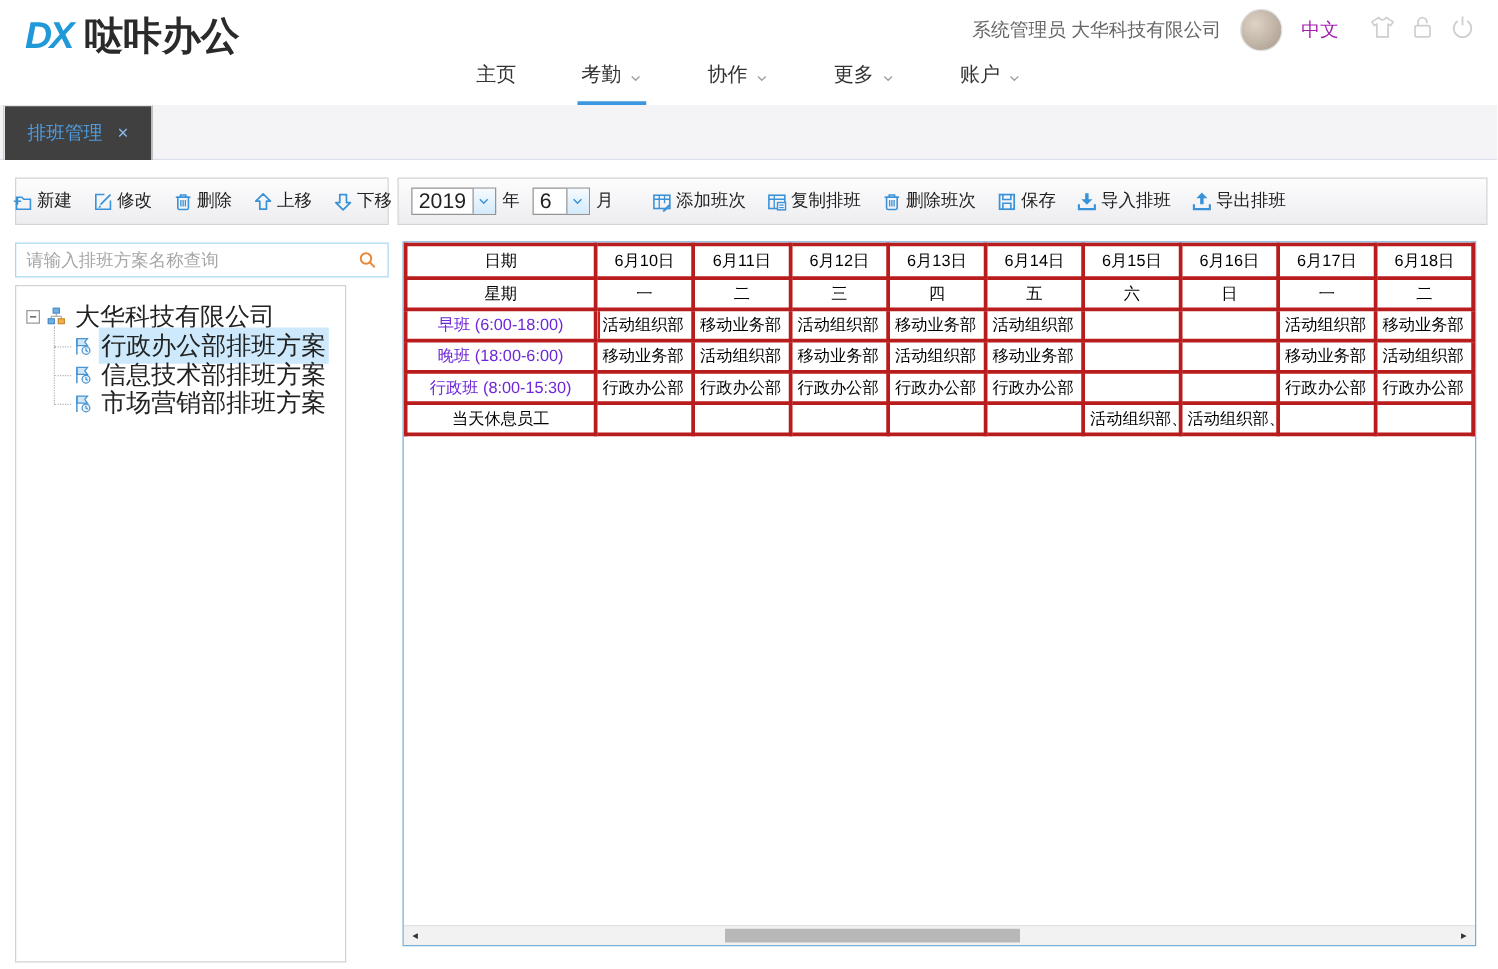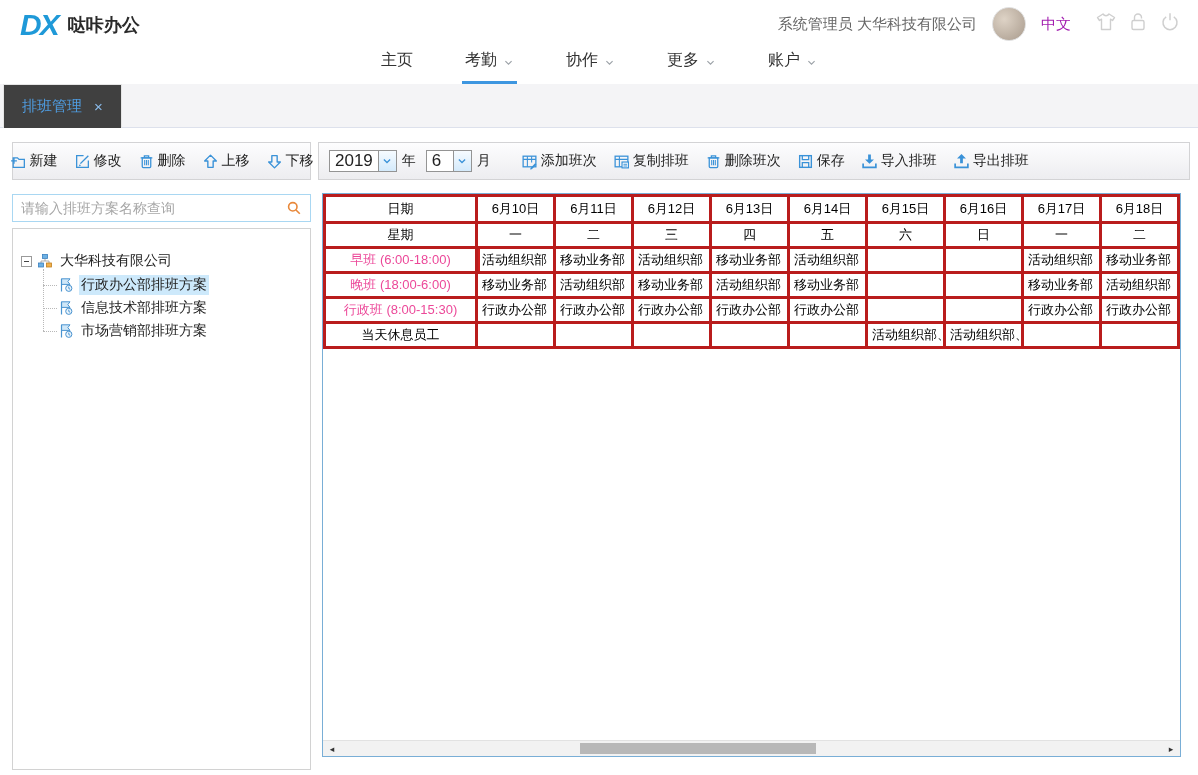--- a/index.html
+++ b/index.html
@@ -7,21 +7,21 @@
   body {
     font-family: "Liberation Sans", "DejaVu Sans", sans-serif;
     background:#fff; color:#333; overflow:hidden; position:relative;
   }
   .screen { position:relative; width:1198px; height:775px; background:#fff; }
 
   
   .header { position:absolute; left:0; top:0; width:100%; height:84px; background:#fff; }
   .logo { position:absolute; left:20px; top:8px; display:flex; align-items:center; }
   .logo-mark { font-size:30px; font-weight:800; font-style:italic; color:#1f99d8; letter-spacing:-2px; }
-  .brand { margin-left:10px; font-size:18px; font-weight:700; color:#2a2a2a; }
+  .brand { margin-left:10px; font-size:31px; font-weight:700; color:#2a2a2a; }
   .user-area { position:absolute; right:16px; top:4px; height:40px; display:flex; align-items:center; gap:15px; }
   .user-info { font-size:15px; color:#666; white-space:nowrap; }
   .avatar { width:34px; height:34px; border-radius:50%;
     background:radial-gradient(circle at 35% 35%, #ded3c6, #a89a8c); border:1px solid #e0e0e0; }
   .lang { font-size:15px; color:#a21caf; }
   .hicon { width:24px; height:24px; color:#cfcfcf; display:inline-flex; }
   .hicon svg { width:100%; height:100%; }
 
   .nav { position:absolute; left:50%; bottom:0; transform:translateX(-50%); display:flex; gap:46px; }
   .nav-item { position:relative; display:flex; align-items:center; gap:6px;
@@ -57,43 +57,43 @@
   .suffix { font-size:14px; color:#222; margin:0 8px 0 5px; }
 
   
   .search { position:absolute; left:12px; top:194px; width:299px; height:28px;
     border:1px solid #a9d7f2; background:#fff; display:flex; align-items:center; }
   .search input { flex:1; height:100%; border:none; outline:none; padding:0 8px;
     font-size:14px; color:#333; font-family:inherit; background:transparent; }
   .search input::placeholder { color:#a6a6a6; }
   .search .icon { width:16px; height:16px; color:#e8883a; margin-right:8px; cursor:pointer; }
 
-  .tree-box { position:absolute; left:12px; top:228px; width:299px; height:542px;
-    border:1px solid #d2d2d2; background:#fff; padding:20px 8px; font-size:14px; overflow:hidden; }
+  .tree-box { position:absolute; left:12px; top:228px; width:265px; height:542px;
+    border:1px solid #d2d2d2; background:#fff; padding:12px 8px; font-size:20px; overflow:hidden; }
   .tree-root { display:flex; align-items:center; gap:5px; height:24px; cursor:pointer; color:#222; }
   .expbox { width:11px; height:11px; border:1px solid #9a9a9a; background:#fff; position:relative; flex:none; cursor:pointer; }
   .expbox::after { content:''; position:absolute; left:2px; right:2px; top:4px; border-top:1px solid #444; }
   .tree-root .icon, .tree-item .icon { width:16px; height:16px; flex:none; }
   .tree-children { position:relative; margin-left:17px; padding-left:20px; }
   .tree-children::before { content:''; position:absolute; left:5px; top:-4px; bottom:11px; border-left:1px dotted #b8b8b8; }
   .tree-item { position:relative; display:flex; align-items:center; gap:5px; height:23px; cursor:pointer; color:#222; }
   .tree-item::before { content:''; position:absolute; left:-15px; top:50%; width:14px; border-top:1px dotted #b8b8b8; }
   .tlabel { padding:1px 2px; white-space:nowrap; }
   .tlabel.selected { background:#cde9fb; }
 
   
   .table-wrap { position:absolute; left:322px; top:193px; width:859px; height:564px;
     border:1px solid #79aed6; background:#fff; overflow:hidden; }
   table.sched { border-collapse:collapse; table-layout:fixed; width:100%; }
   table.sched td { border:3px solid #b91c1c; height:25px; font-size:13px; color:#000;
     padding:0 4px; white-space:nowrap; overflow:hidden; }
   table.sched tr:first-child td { height:27px; }
   td.hc { text-align:center; }
   td.lc { text-align:center; }
-  td.lc.shift { color:#ec4899;border-radius:10px; }
+  td.lc.shift { color:#6d28d9;border-radius:10px; }
   td.vc { text-align:left; cursor:default; }
   td.vc.cursor { box-shadow: inset 2px 0 0 #cc2020; }
 
   .hscroll { position:absolute; left:0; right:0; bottom:0; height:16px;
     background:#f2f2f2; border-top:1px solid #e2e2e2; }
   .sarr { position:absolute; top:0; width:14px; height:15px; display:flex; align-items:center;
     justify-content:center; font-size:9px; color:#333; cursor:pointer; }
   .sarr.left { left:2px; } .sarr.right { right:2px; }
   .sthumb { position:absolute; left:30%; width:27.5%; top:2px; bottom:2px; background:#b8b8b8; cursor:pointer; }
 </style>

